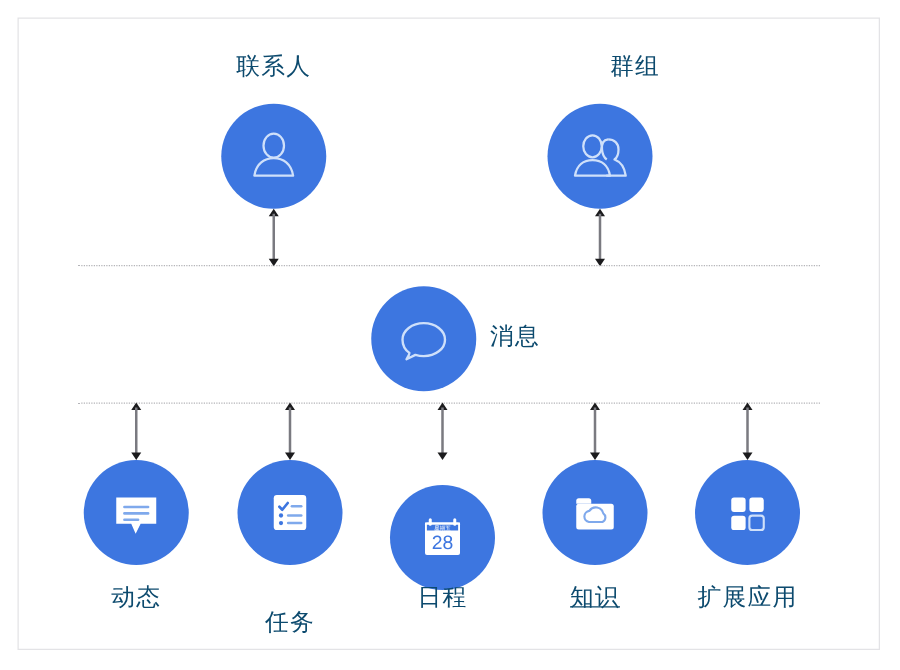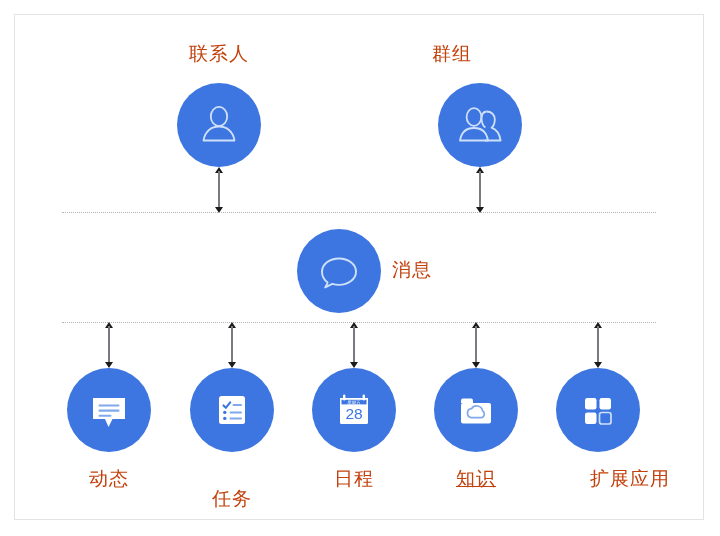--- a/index.html
+++ b/index.html
@@ -75,21 +75,21 @@
   .circle {
     border-radius: 50%;
     background: #3d76e0;
     display: flex;
     align-items: center;
     justify-content: center;
     position: absolute;
   }
   .label {
     position: absolute;
-    color: #c2410c;
+    color: #0c4a6e;
     font-size: 19px;
     letter-spacing: 1px;
     white-space: nowrap;
     line-height: 1;
   }
   .label.center-x {
     text-align: center;
     transform: translateX(-50%);
   }
   .label.side {
@@ -111,21 +111,21 @@
       <span>
         <svg width="48" height="48" viewBox="0 0 48 48">
           <ellipse cx="24" cy="15.5" rx="8.2" ry="9.6" fill="none" stroke="#cfe0fa" stroke-width="1.8"></ellipse>
           <path d="M8.5 39.5 C10 30 16.5 25.5 24 25.5 C31.5 25.5 38 30 39.5 39.5 Z" fill="none" stroke="#cfe0fa" stroke-width="1.8" stroke-linejoin="round"></path>
         </svg>
       </span>
     </div>
   </div>
 
   <div class="node">
-    <div class="label center-x" style="left:452px; top:44px;">群组</div>
+    <div class="label center-x" style="left:508px; top:44px;">群组</div>
     <div class="circle" style="left:438px; top:83px; width:84px; height:84px;">
       <span>
         <svg width="50" height="48" viewBox="0 0 50 48">
           <ellipse cx="19" cy="16" rx="7.4" ry="8.8" fill="none" stroke="#cfe0fa" stroke-width="1.8"></ellipse>
           <path d="M5 39.5 C6.4 31 12 27 19 27 C26 27 31.6 31 33 39.5 Z" fill="none" stroke="#cfe0fa" stroke-width="1.8" stroke-linejoin="round"></path>
           <path d="M31.5 10.5 C36.5 10.5 39.8 13.8 39.8 18.5 C39.8 22.4 38.4 25.2 36.6 26.6
                    C41.4 28.4 44.6 32.6 45.6 39.5 L30 39.5" fill="none" stroke="#cfe0fa" stroke-width="1.8" stroke-linejoin="round"></path>
           <path d="M31.5 10.5 C27.6 11 26.2 14 26.6 18.5 C26.9 22 28.4 25.2 30.4 26.6" fill="none" stroke="#cfe0fa" stroke-width="1.8" stroke-linejoin="round"></path>
         </svg>
       </span>
@@ -211,21 +211,21 @@
           <rect x="21.5" y="25.4" width="12.5" height="2" rx="1" fill="#7fa9ec"></rect>
           <circle cx="16.8" cy="32.4" r="1.7" fill="#3d76e0"></circle>
           <rect x="21.5" y="31.4" width="12.5" height="2" rx="1" fill="#7fa9ec"></rect>
         </svg>
       </span>
     </div>
     <div class="label center-x" style="left:232px; top:469px;margin-top:20px;">任务</div>
   </div>
 
   <div class="node">
-    <div class="circle" style="left:312px; top:368px; width:84px; height:84px;align-items:center;">
+    <div class="circle" style="left:312px; top:388px; width:84px; height:84px;align-items:center;">
       <span>
         <svg width="50" height="48" viewBox="0 0 50 48">
           <rect x="11" y="12" width="28" height="26" rx="1.6" fill="#ffffff"></rect>
           <rect x="11" y="12" width="28" height="7.5" fill="#ffffff"></rect>
           <rect x="12.5" y="13.8" width="25" height="4.6" fill="#3d76e0"></rect>
           <rect x="14" y="8.5" width="2.4" height="6" rx="1.2" fill="#ffffff"></rect>
           <rect x="33.6" y="8.5" width="2.4" height="6" rx="1.2" fill="#ffffff"></rect>
           <text x="25" y="17.8" text-anchor="middle" fill="#ffffff" font-family="'Liberation Sans','DejaVu Sans',sans-serif" font-size="4.4">星期五</text>
           <text x="25" y="33.4" text-anchor="middle" fill="#3d76e0" font-family="'Liberation Sans','DejaVu Sans',sans-serif" font-size="15.5">28</text>
         </svg>
@@ -251,16 +251,16 @@
     <div class="circle" style="left:556px; top:368px; width:84px; height:84px;">
       <span>
         <svg width="48" height="48" viewBox="0 0 48 48">
           <rect x="11" y="12" width="11.5" height="11.5" rx="2.3" fill="#ffffff"></rect>
           <rect x="25.5" y="12" width="11.5" height="11.5" rx="2.3" fill="#ffffff"></rect>
           <rect x="11" y="26.5" width="11.5" height="11.5" rx="2.3" fill="#ffffff"></rect>
           <rect x="25.5" y="26.5" width="11.5" height="11.5" rx="2.3" fill="none" stroke="#cfe0fa" stroke-width="1.7"></rect>
         </svg>
       </span>
     </div>
-    <div class="label center-x" style="left:630px; top:469px;">扩展应用</div>
+    <div class="label center-x" style="left:598px; top:469px;">扩展应用</div>
   </div>
 
 </div>
 
 </body></html>

